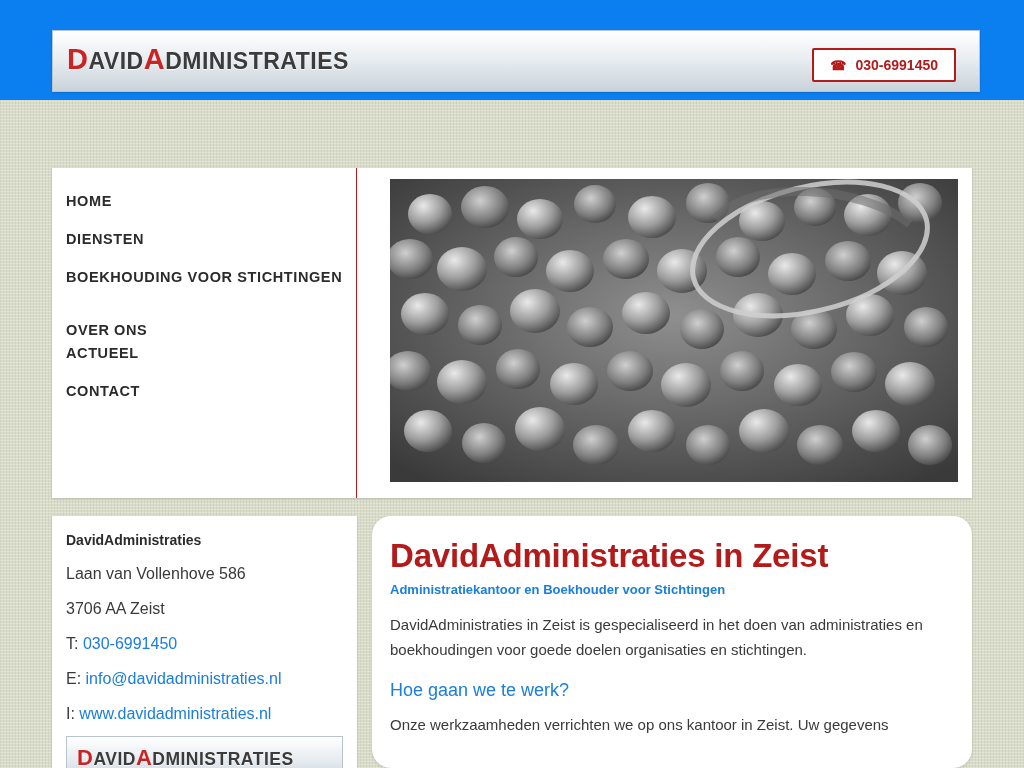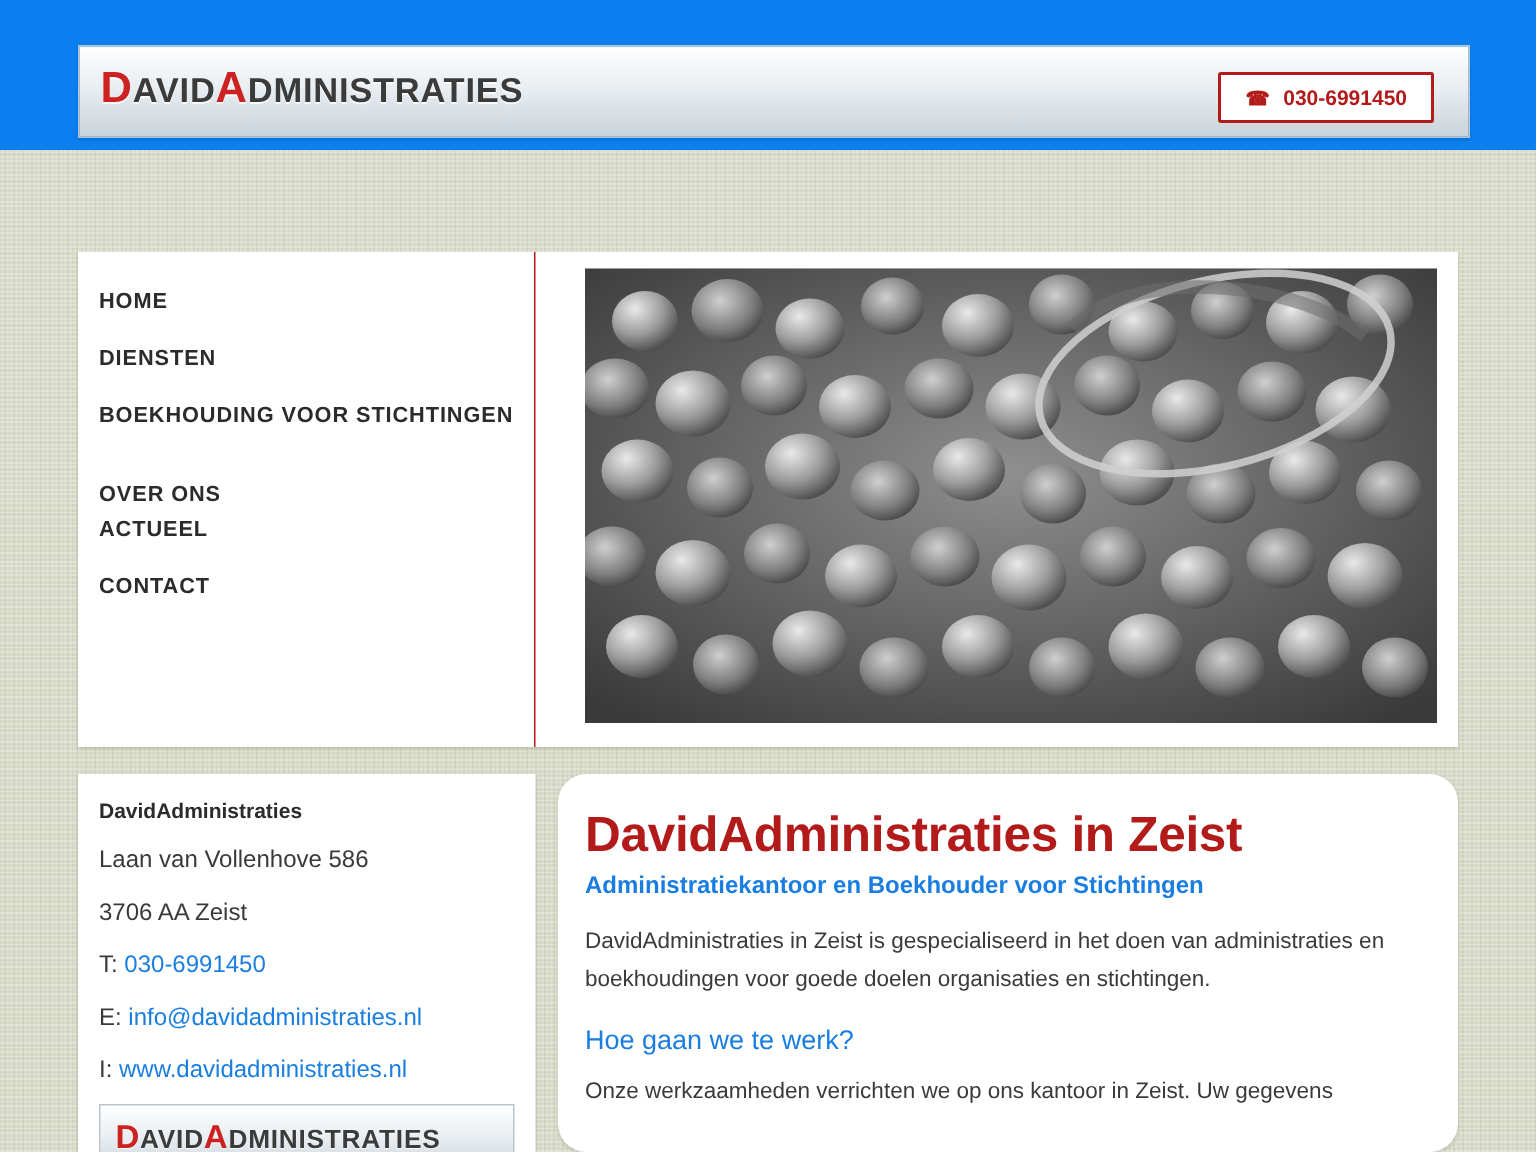--- a/index.html
+++ b/index.html
@@ -148,21 +148,21 @@
   h1.main-title {
     margin: 0 0 8px 0;
     font-size: 33px;
     line-height: 1.1;
     color: #b31b1b;
     font-weight: bold;
     letter-spacing: -0.2px;
   }
   h2.main-sub {
     margin: 0 0 16px 0;
-    font-size: 16px;
+    font-size: 13px;
     color: #1a7ee0;
     font-weight: bold;
   }
   p.main-para {
     margin: 0 0 18px 0;
     font-size: 15px;
     line-height: 1.63;
     color: #3a3a3a;
   }
   h3.main-h3 {

